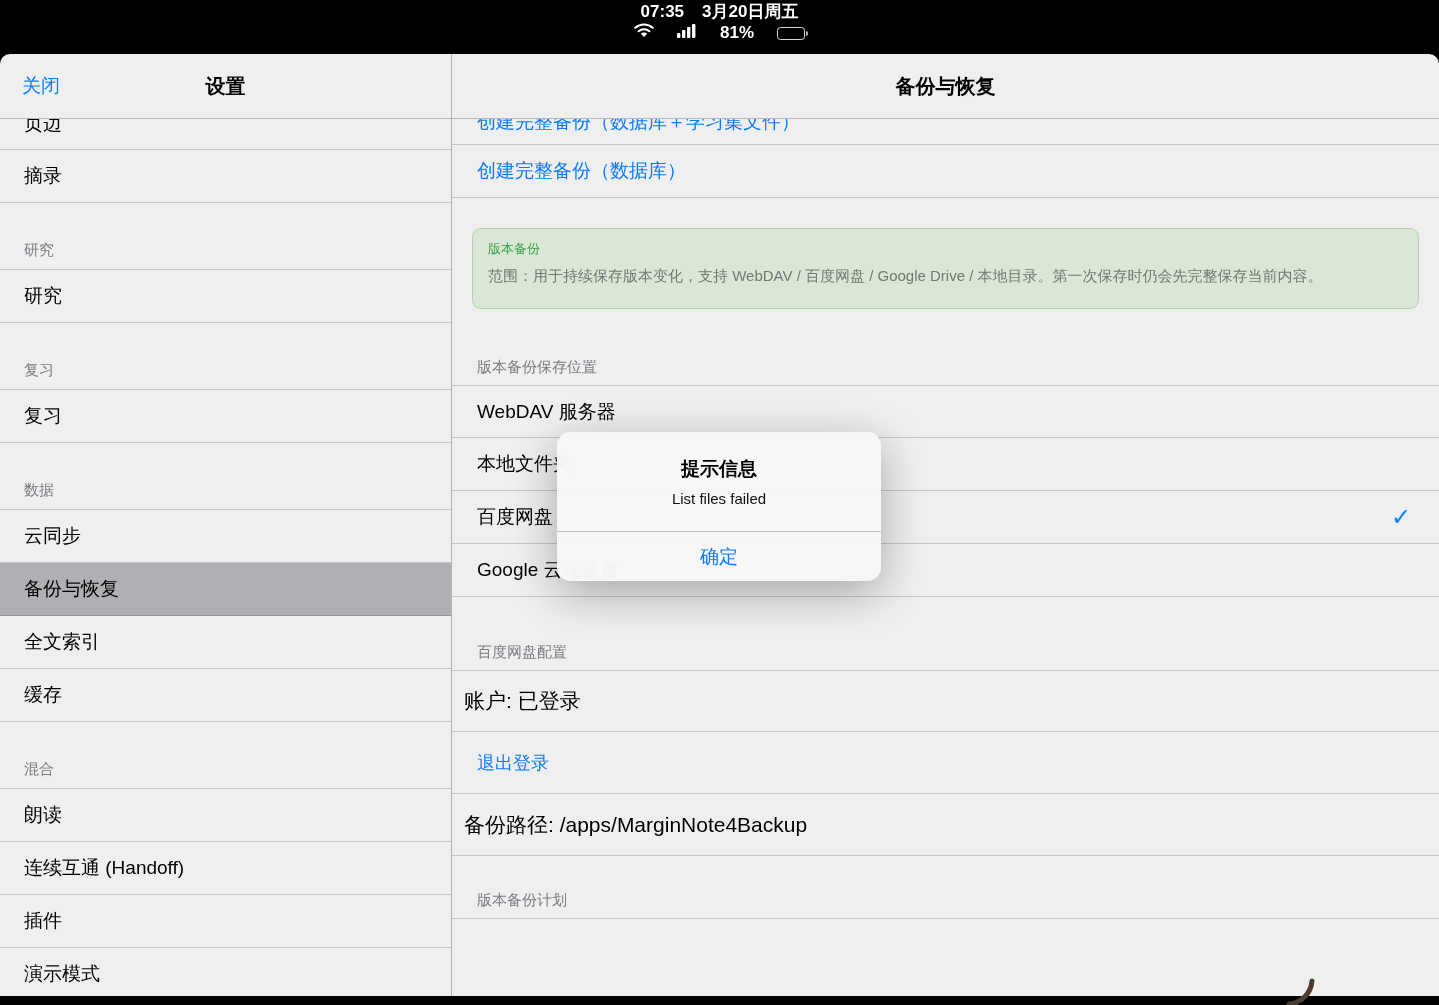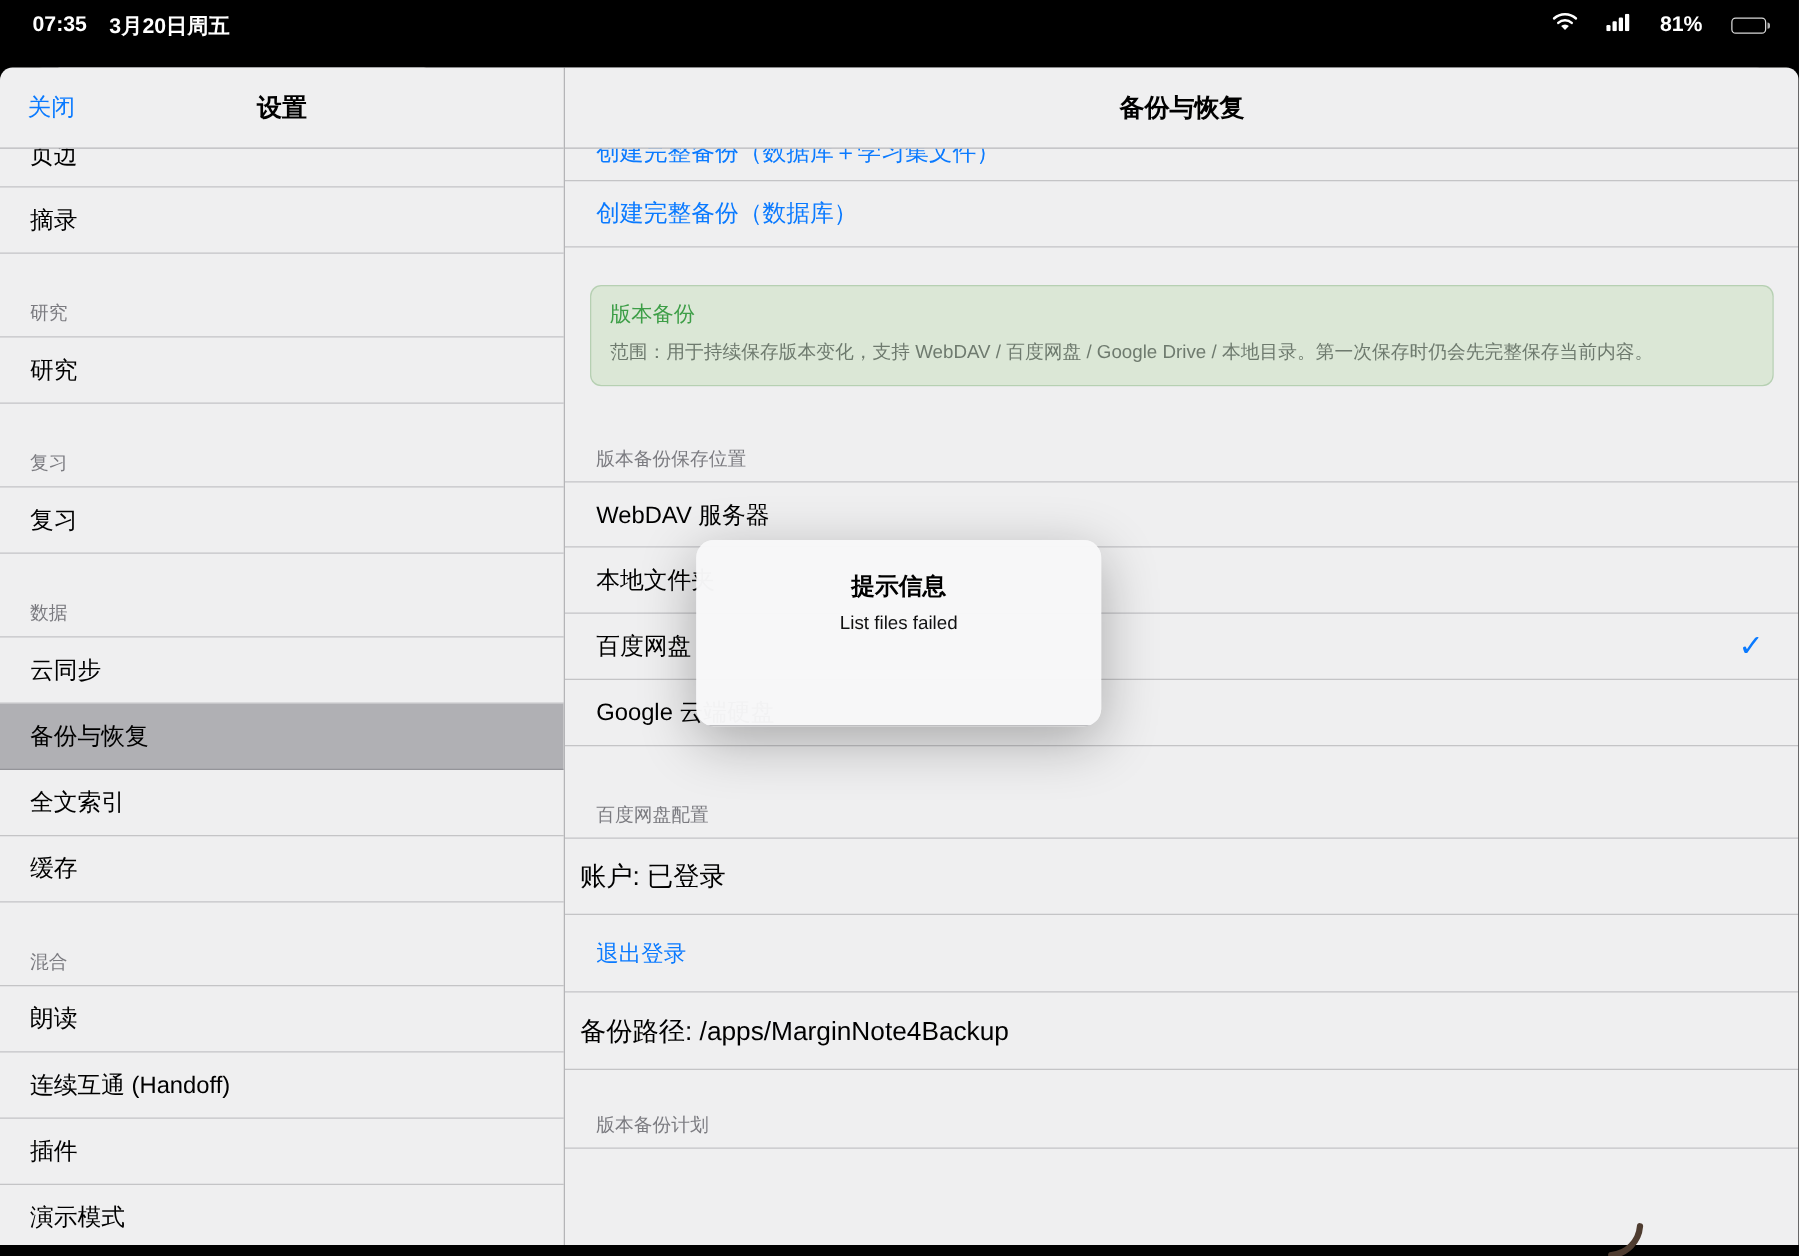--- a/index.html
+++ b/index.html
@@ -3,21 +3,21 @@
 <meta charset="utf-8">
 <style>
   * { margin:0; padding:0; box-sizing:border-box; }
   html,body { background:#000; }
   body { font-family:"Liberation Sans","DejaVu Sans",sans-serif; }
   .page { position:relative; width:1439px; height:1005px; background:#000; overflow:hidden; }
 
   
   .status-bar { position:absolute; top:0; left:0; width:100%; height:40px;
     display:flex; justify-content:space-between; align-items:center; padding:0 26px;
-    color:#fff; font-size:17px; font-weight:600; }
+    color:#fff; font-size:17px; font-weight:600;flex-direction:column; }
   .sb-left { display:flex; gap:18px; align-items:center; }
   .sb-right { display:flex; gap:23px; align-items:center; }
   .batt { position:relative; width:28px; height:13px; border:1px solid rgba(255,255,255,0.85);
     border-radius:3.5px; padding:1px; }
   .batt-fill { height:100%; width:80%; background:#fff; border-radius:1.5px; }
   .batt-tip { position:absolute; right:-4px; top:3.5px; width:2.5px; height:5px;
     background:rgba(255,255,255,0.7); border-radius:0 2px 2px 0; }
 
   
   .underlay { position:absolute; top:40px; left:0; width:100%; height:23px; background:#000; }
@@ -54,21 +54,21 @@
   .row { height:53px; flex:0 0 53px; display:flex; align-items:center; position:relative;
     padding:0 25px; font-size:19px; color:#000; border-bottom:1px solid rgba(60,60,67,0.24); }
   .row.link { color:#0a7aff; }
   .row.clipped { height:26px; flex:0 0 26px; align-items:flex-start; overflow:hidden;
     border-bottom:1px solid rgba(60,60,67,0.24); }
   .row.clipped span { margin-top:-10px; display:block; }
   .spacer-sm { height:30px; flex:0 0 30px; }
 
   .green-box { margin:0 20px; flex:0 0 81px; height:81px; border-radius:9px;
     background:#dbe7d6; border:1px solid rgba(70,140,70,0.25); padding:11px 15px; }
-  .green-title { font-size:17px; color:#3d9e47; margin-bottom:9px; }
+  .green-title { font-size:13px; color:#3d9e47; margin-bottom:9px; }
   .green-desc { font-size:15px; color:#6e7a6e; }
 
   .section-gap { display:flex; align-items:flex-end; padding:0 25px 8px;
     font-size:15px; color:#7b7b80; }
   .gap1 { height:76px; flex:0 0 76px; }
   .gap2 { height:73px; flex:0 0 73px; }
   .gap3 { height:62px; flex:0 0 62px; }
 
   .group { border-top:1px solid rgba(60,60,67,0.24); }
   .check { position:absolute; right:28px; color:#0a7aff; font-size:24px; font-weight:700; }
@@ -196,20 +196,21 @@
       <div class="row-partial-bottom"></div>
     </div>
   </div>
 
   <div class="alert">
     <div class="alert-body">
       <div class="alert-title">提示信息</div>
       <div class="alert-msg">List files failed</div>
     </div>
     <div class="alert-divider"></div>
+    <div class="alert-btn">确定</div>
   </div>
 
   <div class="arc">
     <svg width="40" height="27" viewBox="0 0 40 27">
       <path d="M32 3 A25 25 0 0 1 9 26" stroke="#4e3c30" stroke-width="5" fill="none" stroke-linecap="round"></path>
     </svg>
   </div>
 
 </div>
 

